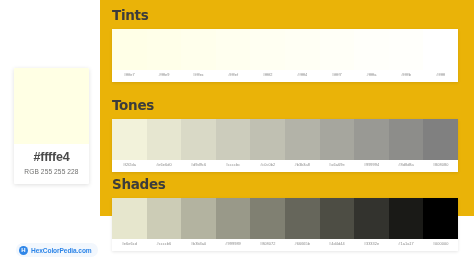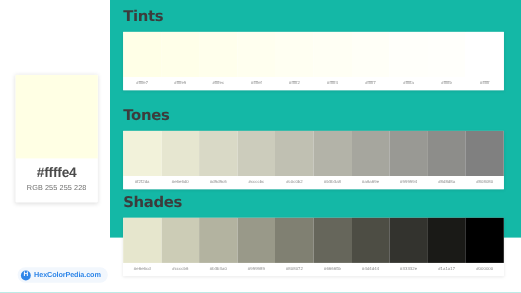--- a/index.html
+++ b/index.html
@@ -90,21 +90,21 @@
     color: #2f86e8;
     letter-spacing: -0.1px;
     white-space: nowrap;
   }
 
   
   #content {
     position: relative;
     flex: 1 1 auto;
     height: 216px;
-    background: #14b8a6;
+    background: #eab308;
     padding: 0;
   }
   .section {
     position: absolute;
     left: 4px;
     width: 362px;
   }
   #section-tints  { top: 8px; }
   #section-tones  { top: 98px; }
   #section-shades { top: 177px; }

